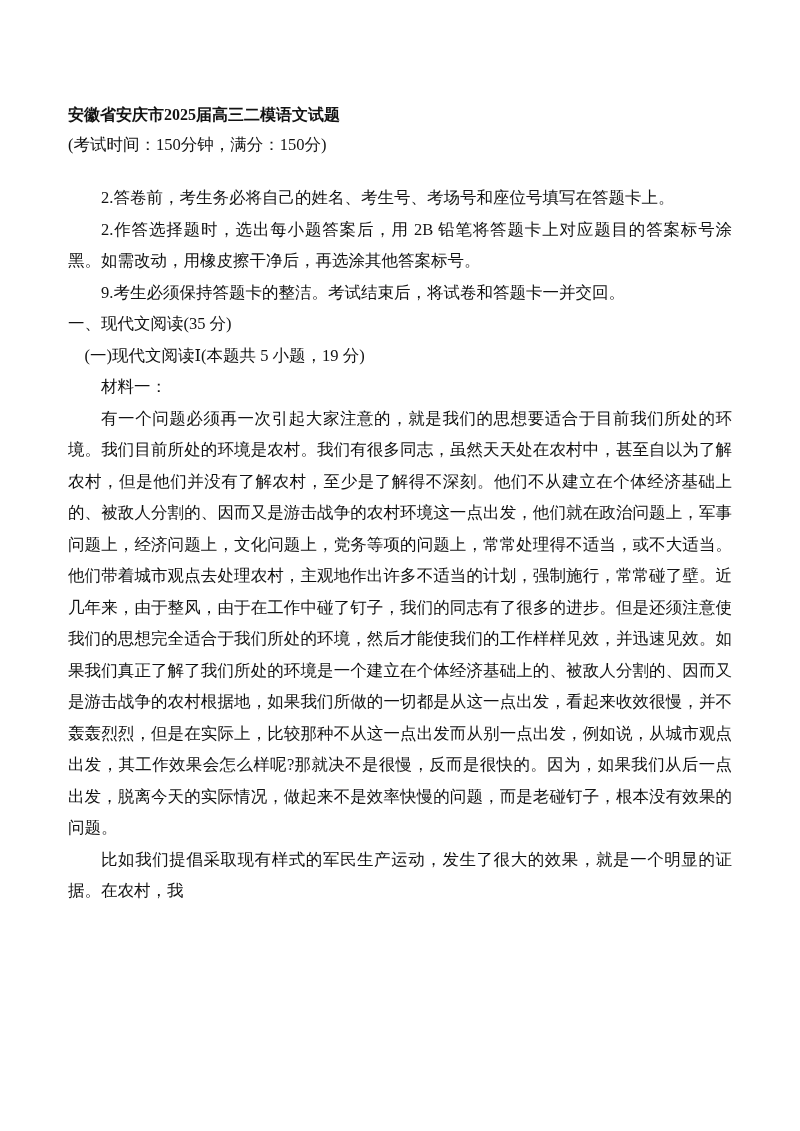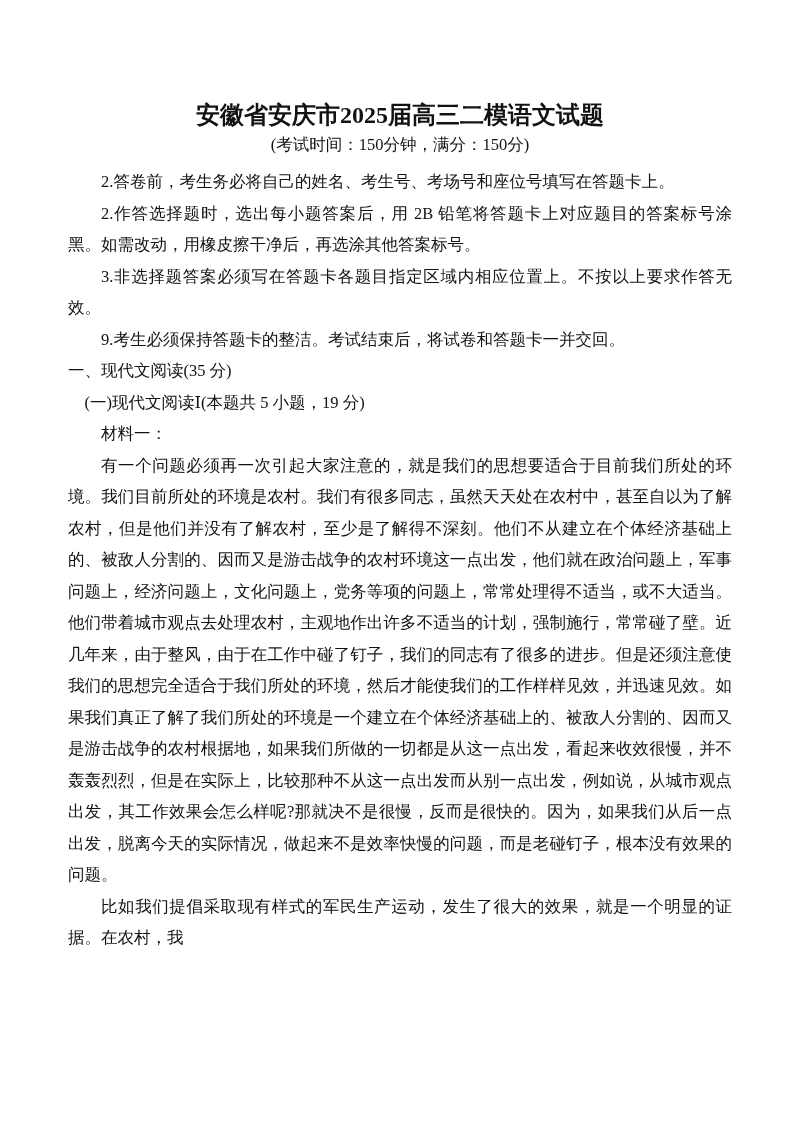--- a/index.html
+++ b/index.html
@@ -13,31 +13,30 @@
     margin: 0 auto;
     background: #ffffff;
     color: #121212;
     padding: 100px 68px 0 68px;
     overflow: hidden;
     font-size: 16.5px;
     line-height: 31.5px;
   }
 
   .doc-title {
-    text-align: center;
-    font-size: 24px;
+    font-size: 16px;
     font-weight: bold;
     line-height: 30px;
   }
 
   .doc-subtitle {
-    text-align: center;
+    text-align: left;
     font-size: 16.5px;
     line-height: 30px;
-    margin-bottom: 6px;
+    margin-bottom: 22px;
   }
 
   .line {
     text-align: justify;
     text-justify: inter-ideograph;
   }
 
   .indent2 { text-indent: 2em; }
   .indent1 { text-indent: 1em; }
 
@@ -54,21 +53,20 @@
 
   <h1 class="doc-title">安徽省安庆市2025届高三二模语文试题</h1>
 
   <div class="doc-subtitle">(考试时间：150分钟，满分：150分)</div>
 
 
   <p class="line indent2">2.答卷前，考生务必将自己的姓名、考生号、考场号和座位号填写在答题卡上。</p>
 
   <p class="line indent2">2.作答选择题时，选出每小题答案后，用 2B 铅笔将答题卡上对应题目的答案标号涂黑。如需改动，用橡皮擦干净后，再选涂其他答案标号。</p>
 
-  <p class="line indent2">3.非选择题答案必须写在答题卡各题目指定区域内相应位置上。不按以上要求作答无效。</p>
 
   <p class="line indent2">9.考生必须保持答题卡的整洁。考试结束后，将试卷和答题卡一并交回。</p>
 
   <div class="line">一、现代文阅读(35 分)</div>
 
   <div class="line indent1">(一)现代文阅读Ⅰ(本题共 5 小题，19 分)</div>
 
   <div class="line indent2">材料一：</div>
 
 

